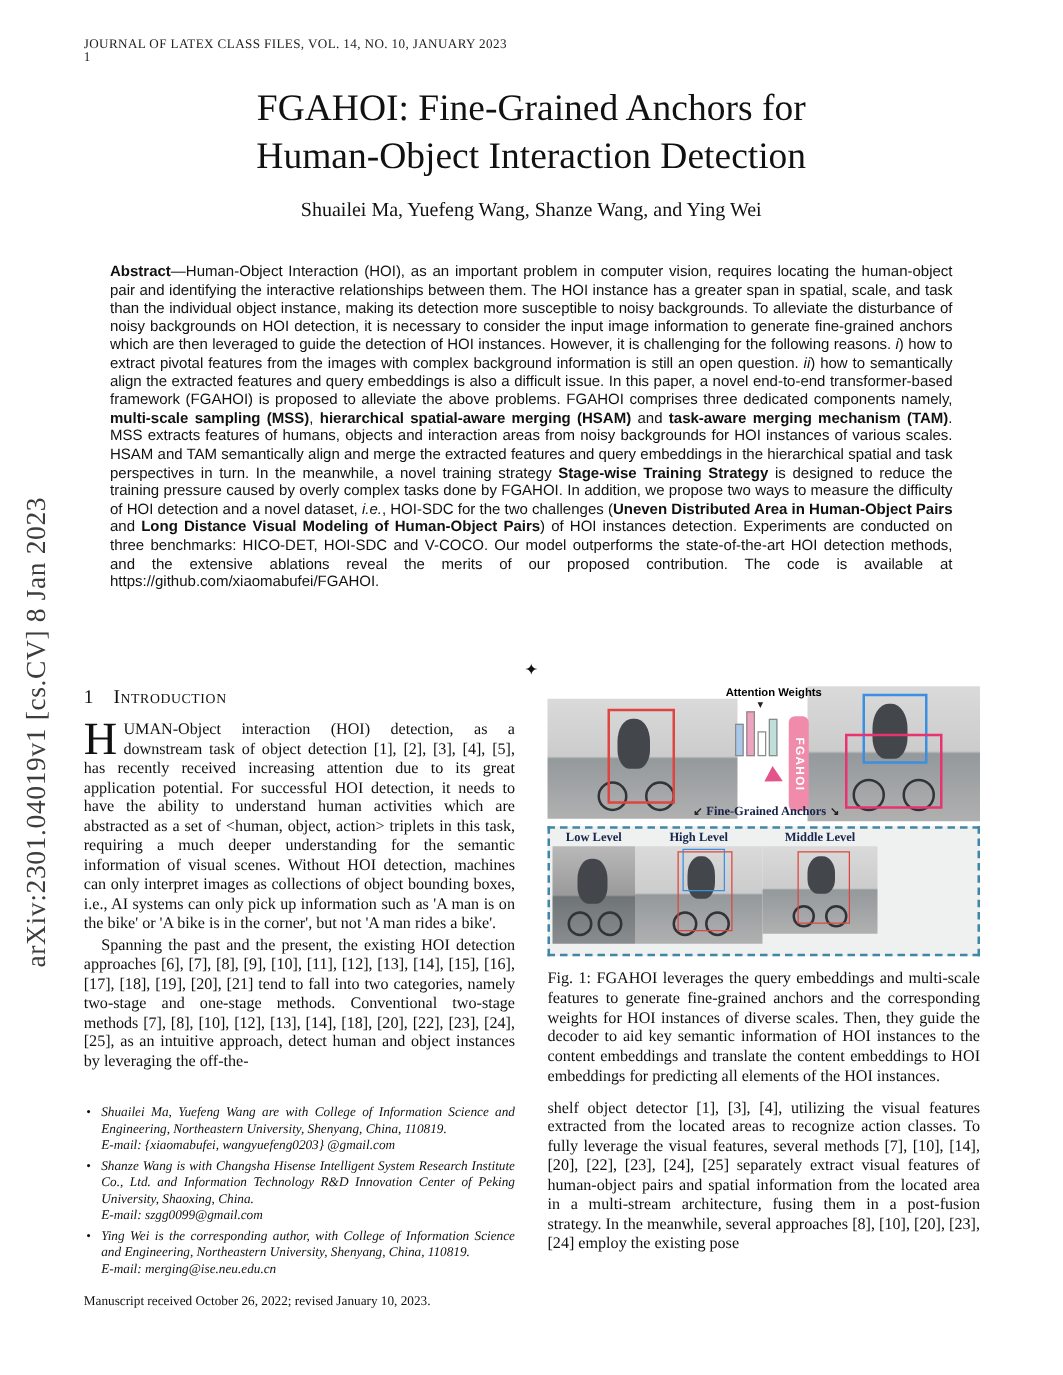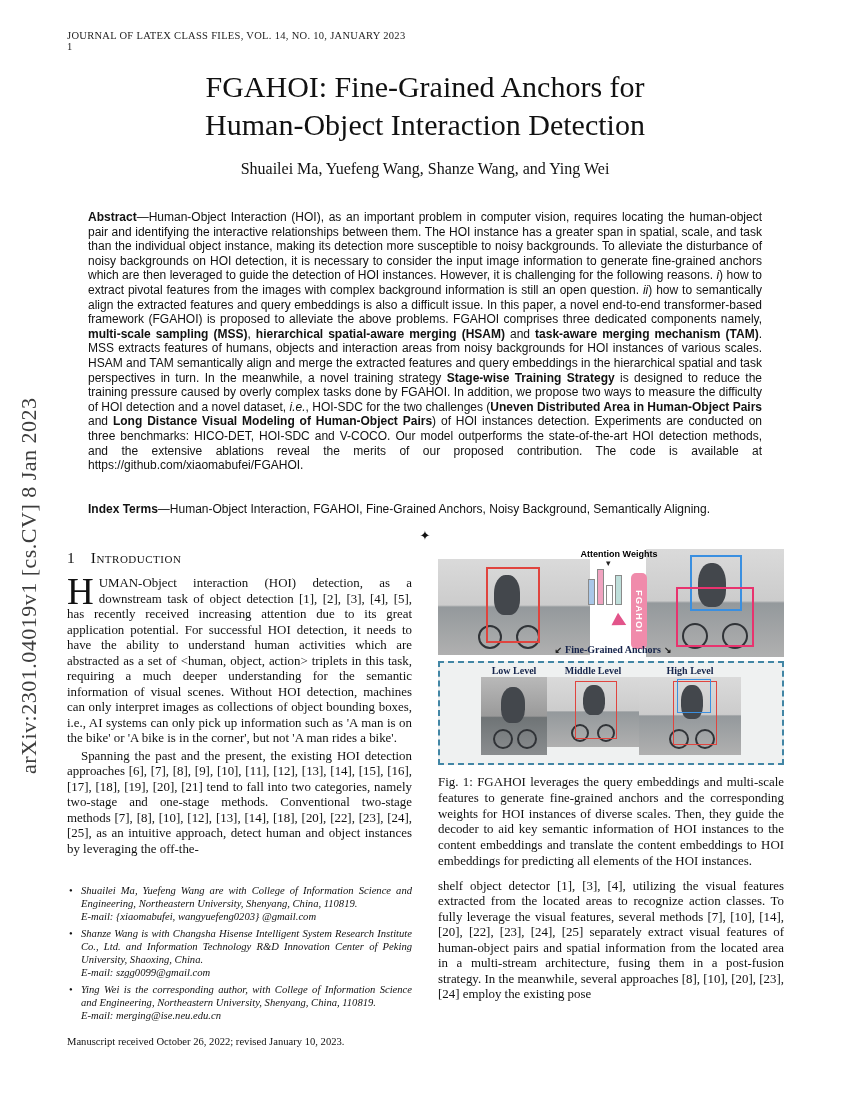--- a/index.html
+++ b/index.html
@@ -89,21 +89,21 @@
                background:#f08bab;border-radius:5px;display:flex;align-items:center;
                justify-content:center;}
   .fgahoi-pill .vtext{writing-mode:vertical-rl;color:#fff;font-family:"Liberation Sans",sans-serif;
                font-size:9.5px;font-weight:bold;letter-spacing:1px;}
   .fg-anchors{position:absolute;top:95px;left:90px;width:170px;text-align:center;
               font-size:10px;font-weight:bold;color:#15234a;}
   .a-arrow{font-size:9px;color:#222;margin:0 3px;}
 
   .fig-bottom{position:absolute;top:112px;left:0;right:0;height:104px;
               border:2px dashed #4286a5;background:#eff1f1;box-sizing:border-box;
-              display:flex;justify-content:center;align-items:flex-start;
+              display:flex;justify-content:flex-start;align-items:flex-start;
               padding:2px 2px;}
   .level{display:flex;flex-direction:column;align-items:center;gap:1px;}
   .level-label{font-size:10px;font-weight:bold;color:#16254c;}
   .level .photo{position:relative;}
   .ph-low{width:66px;height:78px;background:linear-gradient(180deg,#b9b9b9 0%,#9a9a9a 50%,#6f7476 52%,#8a8d8f 100%);}
   .ph-low .rider{left:20px;top:10px;width:24px;height:36px;}
   .ph-low .w1{left:12px;bottom:6px;width:20px;height:20px;}
   .ph-low .w2{left:36px;bottom:6px;width:20px;height:20px;}
   .ph-mid{width:92px;height:70px;}
   .ph-mid .rider{left:36px;top:8px;width:22px;height:30px;}
@@ -134,21 +134,20 @@
 
   <h1 class="title">
     <span>FGAHOI: Fine-Grained Anchors for</span>
     <span>Human-Object Interaction Detection</span>
   </h1>
 
   <div class="authors">Shuailei Ma,  Yuefeng Wang,  Shanze Wang,  and Ying Wei</div>
 
   <p class="abstract"><span class="b">Abstract</span><span>—Human-Object Interaction (HOI), as an important problem in computer vision, requires locating the human-object pair and identifying the interactive relationships between them. The HOI instance has a greater span in spatial, scale, and task than the individual object instance, making its detection more susceptible to noisy backgrounds. To alleviate the disturbance of noisy backgrounds on HOI detection, it is necessary to consider the input image information to generate fine-grained anchors which are then leveraged to guide the detection of HOI instances. However, it is challenging for the following reasons. </span><span class="i">i</span><span>) how to extract pivotal features from the images with complex background information is still an open question. </span><span class="i">ii</span><span>) how to semantically align the extracted features and query embeddings is also a difficult issue. In this paper, a novel end-to-end transformer-based framework (FGAHOI) is proposed to alleviate the above problems. FGAHOI comprises three dedicated components namely, </span><span class="b">multi-scale sampling (MSS)</span><span>, </span><span class="b">hierarchical spatial-aware merging (HSAM)</span><span> and </span><span class="b">task-aware merging mechanism (TAM)</span><span>. MSS extracts features of humans, objects and interaction areas from noisy backgrounds for HOI instances of various scales. HSAM and TAM semantically align and merge the extracted features and query embeddings in the hierarchical spatial and task perspectives in turn. In the meanwhile, a novel training strategy </span><span class="b">Stage-wise Training Strategy</span><span> is designed to reduce the training pressure caused by overly complex tasks done by FGAHOI. In addition, we propose two ways to measure the difficulty of HOI detection and a novel dataset, </span><span class="i">i.e.</span><span>, HOI-SDC for the two challenges (</span><span class="b">Uneven Distributed Area in Human-Object Pairs</span><span> and </span><span class="b">Long Distance Visual Modeling of Human-Object Pairs</span><span>) of HOI instances detection. Experiments are conducted on three benchmarks: HICO-DET, HOI-SDC and V-COCO. Our model outperforms the state-of-the-art HOI detection methods, and the extensive ablations reveal the merits of our proposed contribution. The code is available at </span><span>https://github.com/xiaomabufei/FGAHOI</span><span>.</span></p>
 
-  <p class="index-terms"><span class="b">Index Terms</span><span>—Human-Object Interaction, FGAHOI, Fine-Grained Anchors, Noisy Background, Semantically Aligning.</span></p>
 
   <div class="separator">✦</div>
 
   <div class="col-left">
     <h2 class="section-head"><span class="sec-num">1</span><span class="sec-title">Introduction</span></h2>
     <p class="body-p"><span class="dropcap">H</span><span>UMAN-Object interaction (HOI) detection, as a downstream task of object detection [1], [2], [3], [4], [5], has recently received increasing attention due to its great application potential. For successful HOI detection, it needs to have the ability to understand human activities which are abstracted as a set of &lt;human, object, action&gt; triplets in this task, requiring a much deeper understanding for the semantic information of visual scenes. Without HOI detection, machines can only interpret images as collections of object bounding boxes, i.e., AI systems can only pick up information such as 'A man is on the bike' or 'A bike is in the corner', but not 'A man rides a bike'.</span></p>
     <p class="body-p p2">Spanning the past and the present, the existing HOI detection approaches [6], [7], [8], [9], [10], [11], [12], [13], [14], [15], [16], [17], [18], [19], [20], [21] tend to fall into two categories, namely two-stage and one-stage methods. Conventional two-stage methods [7], [8], [10], [12], [13], [14], [18], [20], [22], [23], [24], [25], as an intuitive approach, detect human and object instances by leveraging the off-the-</p>
   </div>
 
   <div class="col-right">
@@ -184,38 +183,38 @@
       <div class="fig-bottom">
         <div class="level">
           <div class="level-label">Low Level</div>
           <div class="photo ph-low">
             <div class="rider"></div>
             <div class="wheel w1"></div>
             <div class="wheel w2"></div>
           </div>
         </div>
         <div class="level">
-          <div class="level-label">Middle Level</div>
-          <div class="photo ph-mid">
-            <div class="rider"></div>
-            <div class="wheel w1"></div>
-            <div class="wheel w2"></div>
-            <div class="bb bb-red"></div>
-          </div>
-        </div>
-        <div class="level">
           <div class="level-label">High Level</div>
           <div class="photo ph-high">
             <div class="rider"></div>
             <div class="wheel w1"></div>
             <div class="wheel w2"></div>
             <div class="bb bb-red"></div>
             <div class="bb bb-blue"></div>
           </div>
         </div>
+        <div class="level">
+          <div class="level-label">Middle Level</div>
+          <div class="photo ph-mid">
+            <div class="rider"></div>
+            <div class="wheel w1"></div>
+            <div class="wheel w2"></div>
+            <div class="bb bb-red"></div>
+          </div>
+        </div>
       </div>
     </div>
     <p class="caption"><span>Fig. 1:</span> <span>FGAHOI leverages the query embeddings and multi-scale features to generate fine-grained anchors and the corresponding weights for HOI instances of diverse scales. Then, they guide the decoder to aid key semantic information of HOI instances to the content embeddings and translate the content embeddings to HOI embeddings for predicting all elements of the HOI instances.</span></p>
     <p class="body-p rp">shelf object detector [1], [3], [4], utilizing the visual features extracted from the located areas to recognize action classes. To fully leverage the visual features, several methods [7], [10], [14], [20], [22], [23], [24], [25] separately extract visual features of human-object pairs and spatial information from the located area in a multi-stream architecture, fusing them in a post-fusion strategy. In the meanwhile, several approaches [8], [10], [20], [23], [24] employ the existing pose</p>
   </div>
 
   <div class="footnotes">
     <div class="fn-item">
       <span>Shuailei Ma, Yuefeng Wang are with College of Information Science and Engineering, Northeastern University, Shenyang, China, 110819.</span><br>
       <span>E-mail: {xiaomabufei, wangyuefeng0203} @gmail.com</span>

